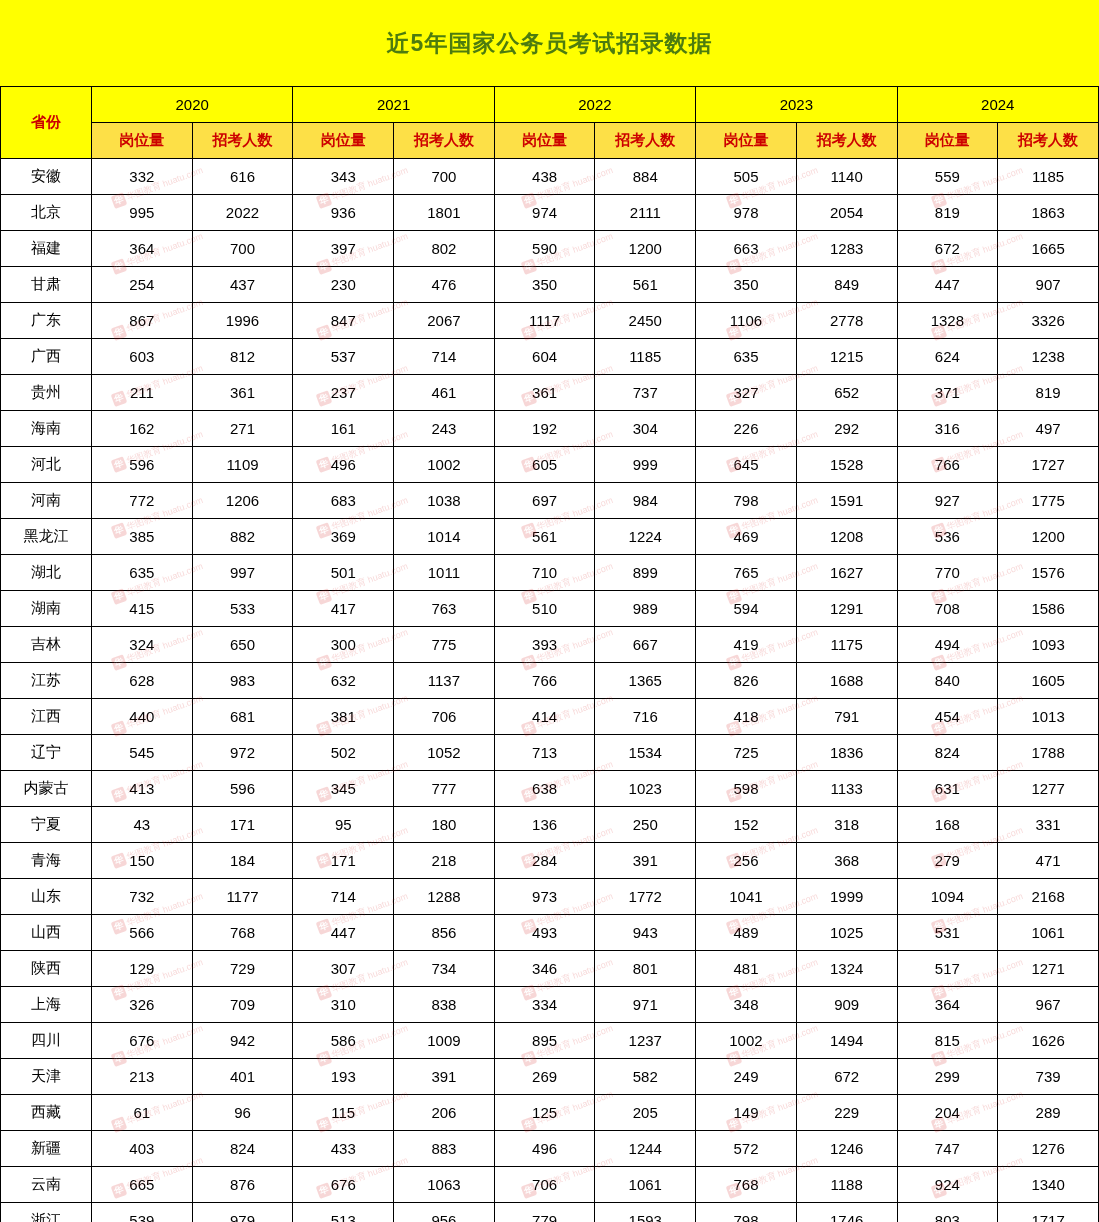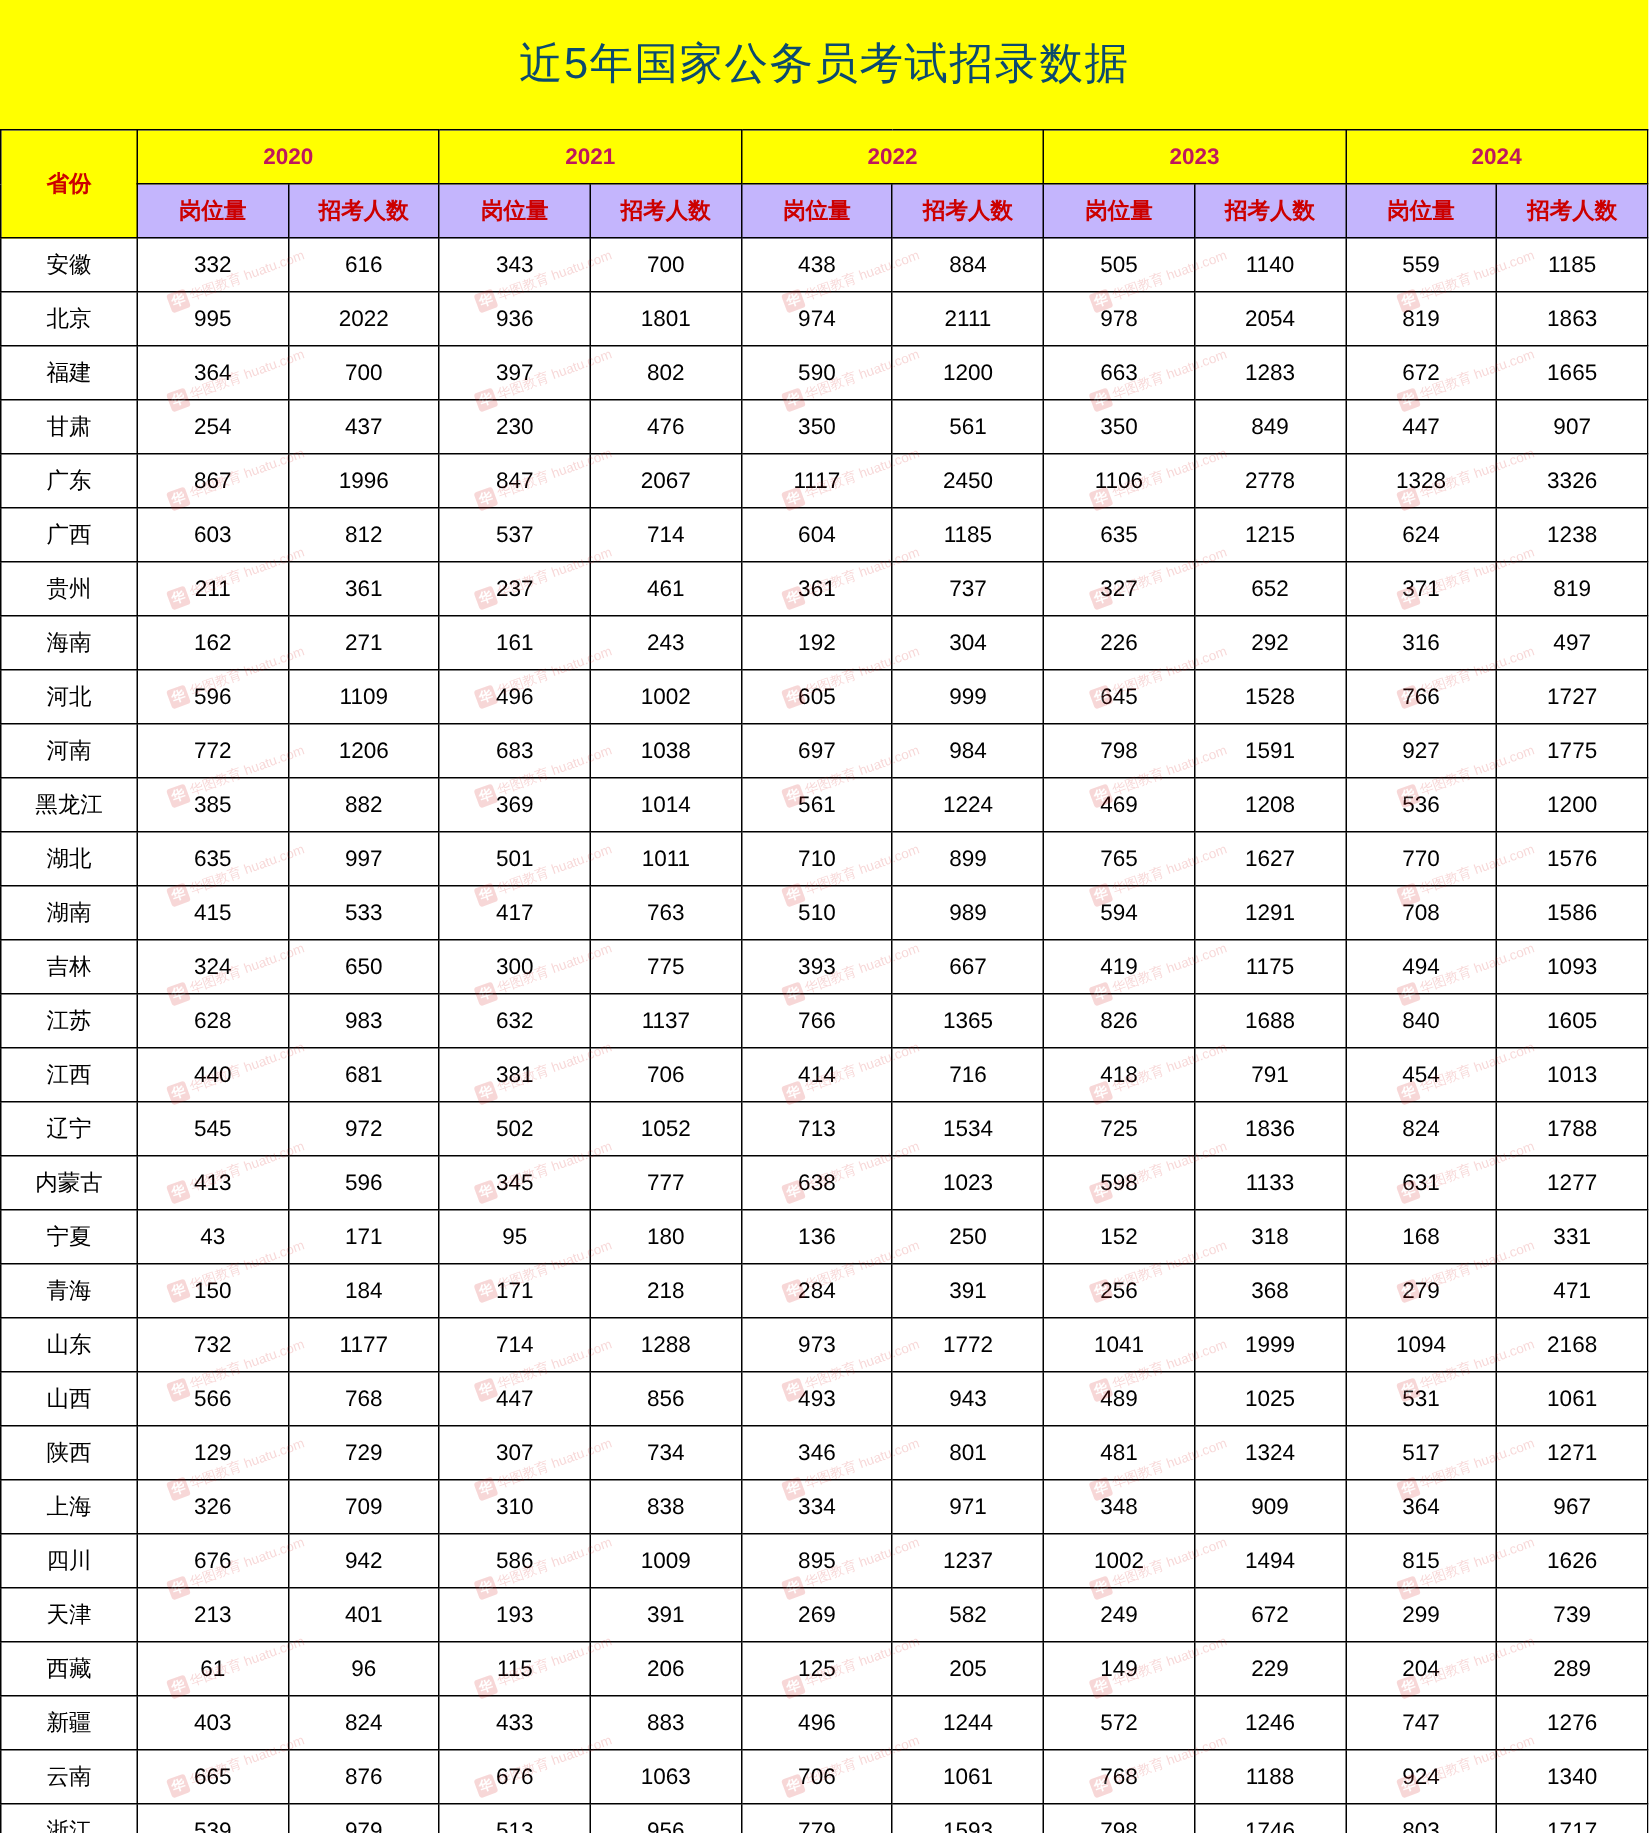--- a/index.html
+++ b/index.html
@@ -22,23 +22,23 @@
   }
   .title-bar {
     background: #ffff00;
     height: 86px;
     display: flex;
     align-items: center;
     justify-content: center;
     box-sizing: border-box;
   }
   .title-text {
-    color: #0c4a6e;
-    font-size: 29px;
-    font-weight: normal;
+    color: #4d7c0f;
+    font-size: 23px;
+    font-weight: bold;
     letter-spacing: 1px;
   }
   table.data {
     border-collapse: collapse;
     width: 1099px;
     table-layout: fixed;
   }
   table.data th, table.data td {
     border: 1px solid #000;
     text-align: center;
@@ -50,27 +50,27 @@
   }
   th.province-head {
     background: #ffff00;
     color: #cc0000;
     font-weight: bold;
     font-size: 16px;
     width: 91px;
   }
   th.year-head {
     background: #ffff00;
-    color: #be185d;
-    font-weight: bold;
+    color: #000000;
+    font-weight: normal;
     font-size: 17px;
     height: 30px;
   }
   th.sub-head {
-    background: #c4b5fd;
+    background: #fde047;
     color: #cc0000;
     font-weight: bold;
     font-size: 15px;
     height: 34px;
   }
   td.province-cell {
     font-size: 16px;
     color: #000;
     font-weight: normal;
   }

